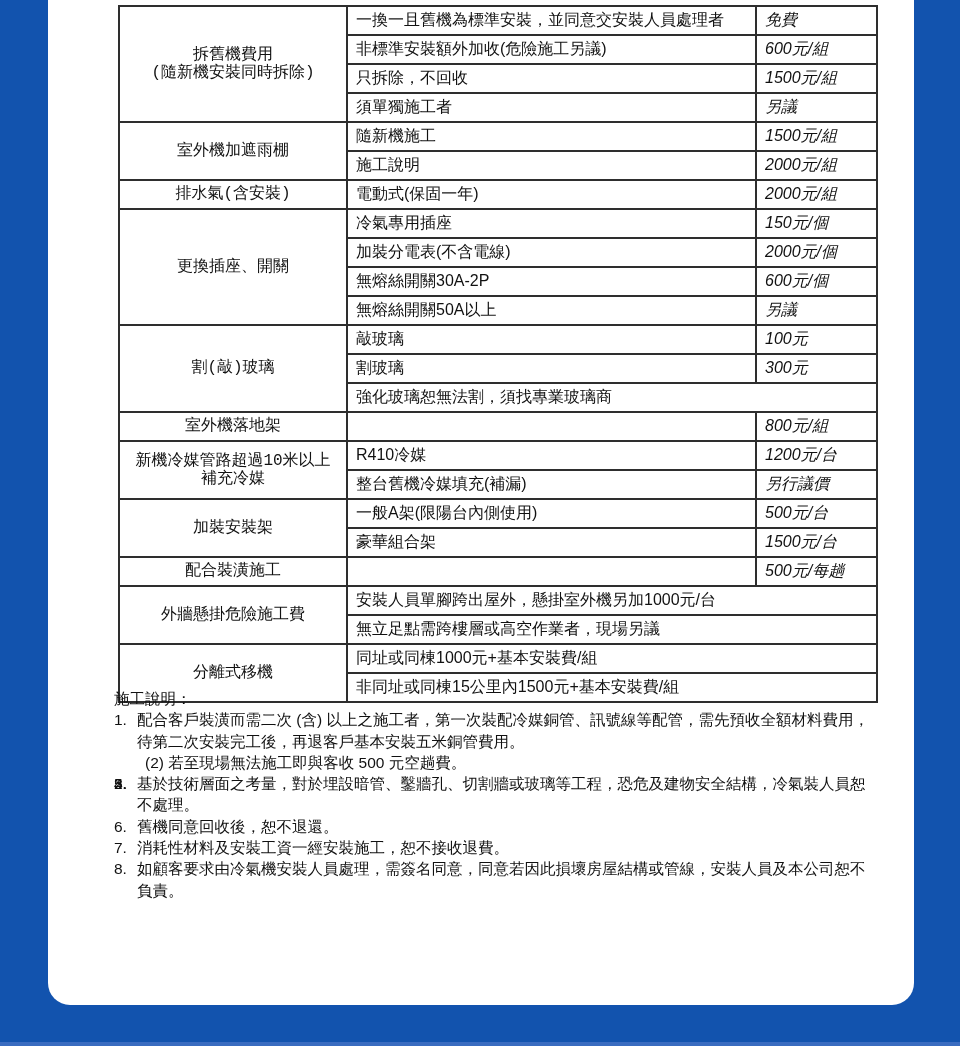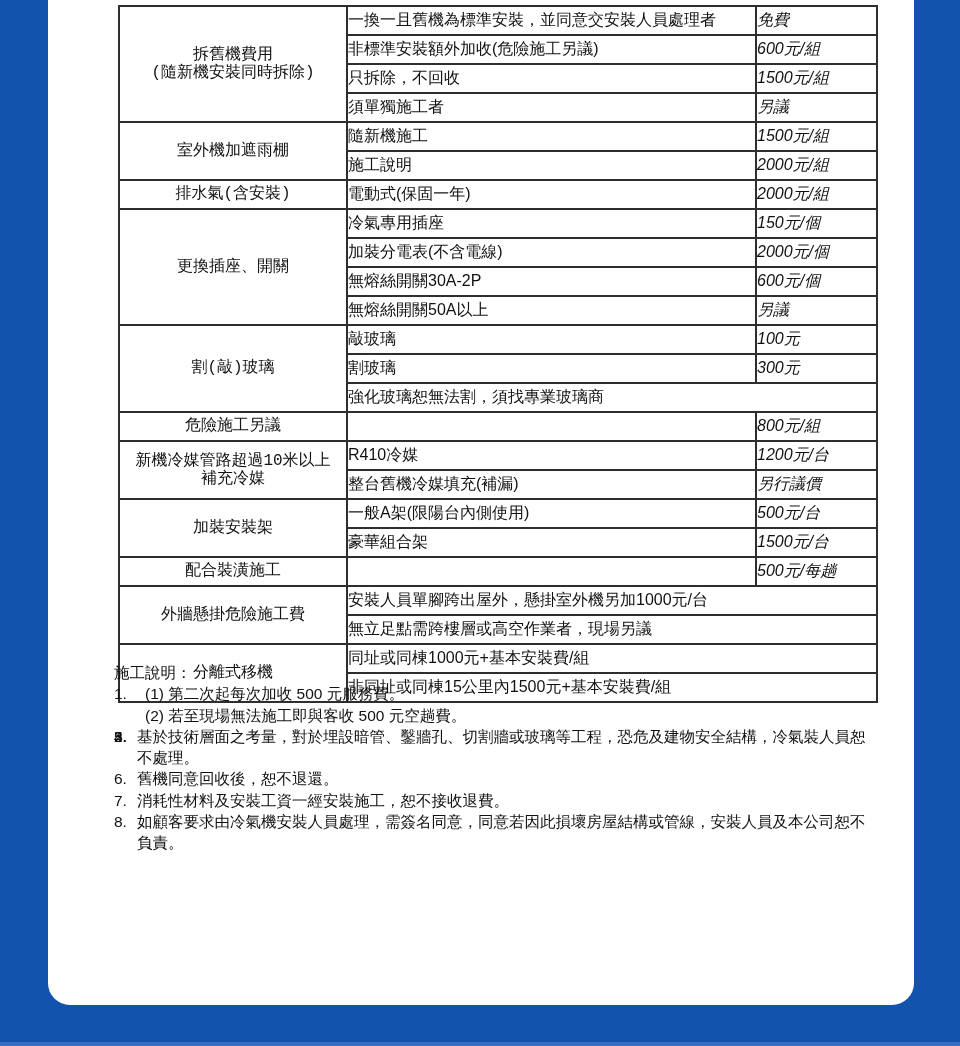--- a/index.html
+++ b/index.html
@@ -37,21 +37,21 @@
     left: 70px;
     top: 5px;
     width: 758px;
     border-collapse: collapse;
     table-layout: fixed;
     font-size: 16px;
   }
   table.price-table td {
     border: 2px solid #2e2e2e;
     height: 27px;
-    padding: 0 0;
+    padding: 0 8px;
     line-height: 1.15;
     overflow: hidden;
     vertical-align: middle;
   }
   td.cat {
     text-align: center;
     white-space: pre-line;
     font-family: Liberation Mono, monospace;
   }
   td.desc {
@@ -59,21 +59,21 @@
     padding-left: 5px;
   }
   td.price {
     text-align: left;
     padding-right: 4px;
     font-style: italic;
   }
   .notes {
     position: absolute;
     left: 66px;
-    top: 662px;
+    top: 688px;
     width: 766px;
     font-size: 15.5px;
     line-height: 21.3px;
   }
   .notes-title {
     font-weight: normal;
   }
   ol.notes-list {
     margin: 0;
     padding: 0;
@@ -159,21 +159,21 @@
           <td class="price">100元</td>
         </tr>
         <tr>
           <td class="desc">割玻璃</td>
           <td class="price">300元</td>
         </tr>
         <tr>
           <td class="desc" colspan="2">強化玻璃恕無法割，須找專業玻璃商</td>
         </tr>
         <tr>
-          <td class="cat" rowspan="1">危險施工另議</td>
+          <td class="cat" rowspan="1">室外機落地架</td>
           <td class="desc"></td>
           <td class="price">800元/組</td>
         </tr>
         <tr>
           <td class="cat" rowspan="2">新機冷媒管路超過10米以上
 補充冷媒</td>
           <td class="desc">R410冷媒</td>
           <td class="price">1200元/台</td>
         </tr>
         <tr>
@@ -207,21 +207,21 @@
         </tr>
         <tr>
           <td class="desc" colspan="2">非同址或同棟15公里內1500元+基本安裝費/組</td>
         </tr>
       </tbody>
   </table>
 
   <div class="notes">
     <div class="notes-title">施工說明：</div>
     <ol class="notes-list" id="notes-list">
-        <li><span class="num">1.</span><div class="subitem">(1) 第二次起每次加收 500 元服務費。</div><div class="subitem">(2) 若至現場無法施工即與客收 500 元空趟費。</div></li>
+        <li><span class="num">1.</span><span>配合客戶裝潢而需二次 (含) 以上之施工者，第一次裝配冷媒銅管、訊號線等配管，需先預收全額材料費用，待第二次安裝完工後，再退客戶基本安裝五米銅管費用。</span><div class="subitem">(2) 若至現場無法施工即與客收 500 元空趟費。</div></li>
         <li><span class="num">2.</span></li>
         <li><span class="num">3.</span></li>
         <li><span class="num">4.</span></li>
         <li><span class="num">5.</span><span>基於技術層面之考量，對於埋設暗管、鑿牆孔、切割牆或玻璃等工程，恐危及建物安全結構，冷氣裝人員恕不處理。</span></li>
         <li><span class="num">6.</span><span>舊機同意回收後，恕不退還。</span></li>
         <li><span class="num">7.</span><span>消耗性材料及安裝工資一經安裝施工，恕不接收退費。</span></li>
         <li><span class="num">8.</span><span>如顧客要求由冷氣機安裝人員處理，需簽名同意，同意若因此損壞房屋結構或管線，安裝人員及本公司恕不負責。</span></li>
       </ol>
   </div>
 

